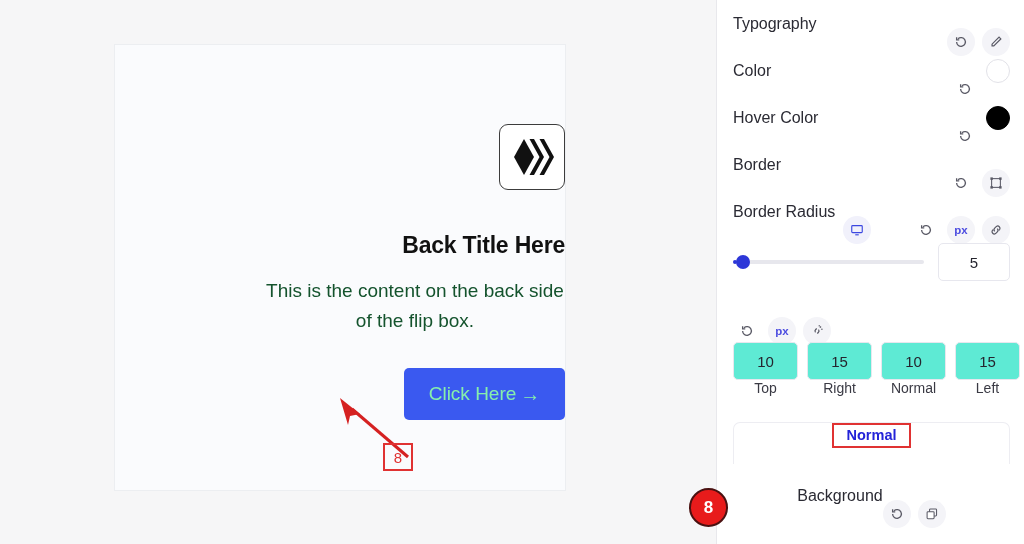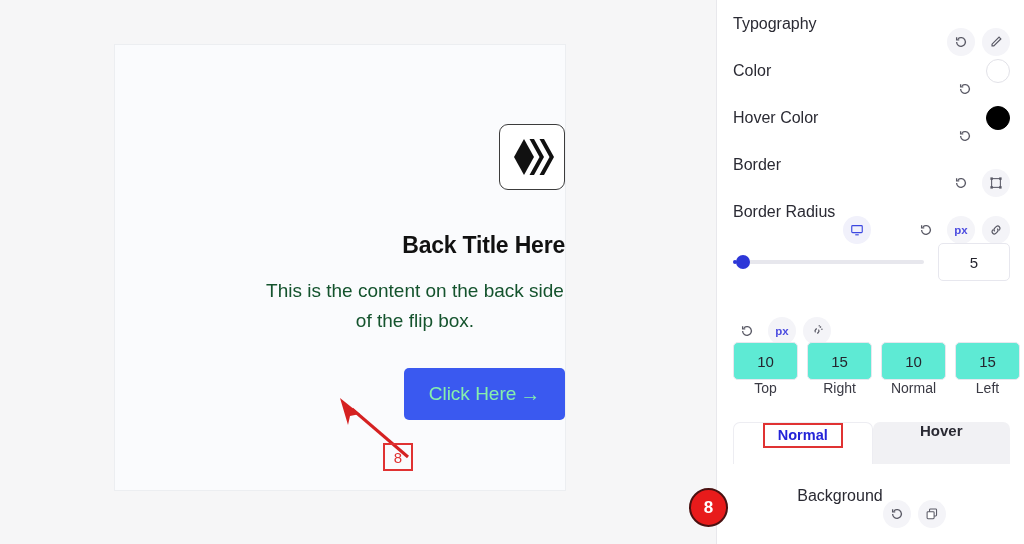--- a/index.html
+++ b/index.html
@@ -377,23 +377,20 @@
       <span class="pad-cell">
         <span class="pad-input">15</span>
         <span class="pad-label">Left</span>
       </span>
     </div>
 
     <div class="tabs">
       <div class="tab active">
         <span class="tab-hit">Normal</span>
       </div>
-      <div class="tab inactive">
-        <span>Hover</span>
-      </div>
     </div>
 
     <div class="bg-row">
       <span class="row-label">Background</span>
       <span class="ctrls">
         <button class="icon-btn">
           <svg width="14" height="14" viewBox="0 0 16 16" fill="none" stroke="currentColor" stroke-width="1.5">
             <path d="M3 8a5 5 0 1 0 1.6-3.7"></path>
               <path d="M3 2.5V5.5H6"></path>
           </svg>

